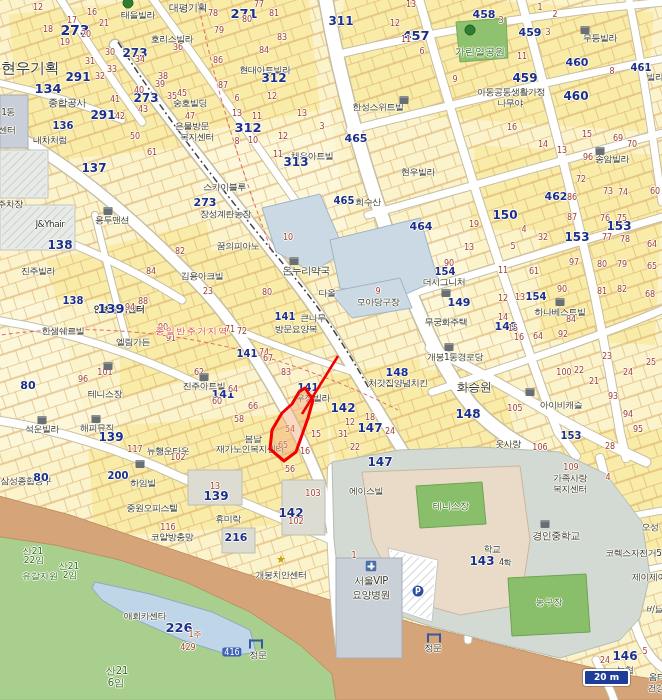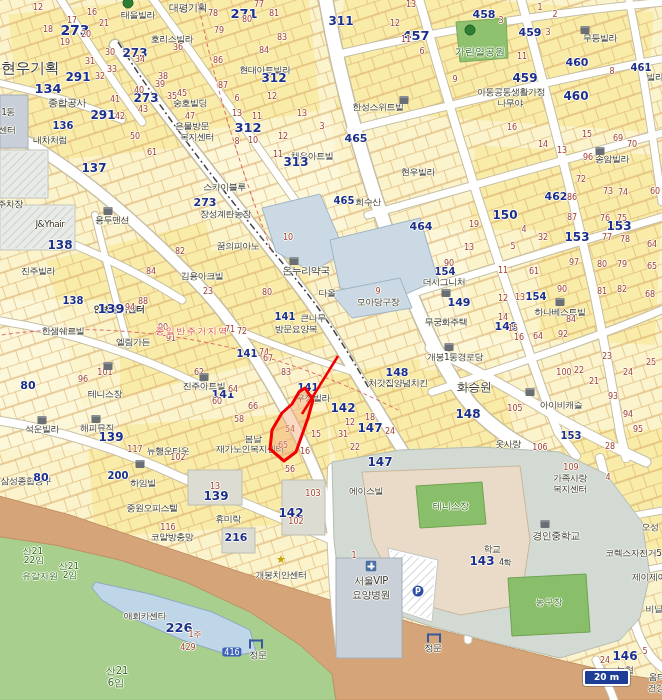--- a/index.html
+++ b/index.html
@@ -215,21 +215,21 @@
       <div class="lbl lbl-names" style="left: 455px; top: 357px;">개봉1동경로당</div>
       <div class="lbl lbl-names" style="left: 398px; top: 383px;">처갓집양념치킨</div>
       <div class="lbl lbl-names" style="left: 474px; top: 387px; font-size: 12px;">화승원</div>
       <div class="lbl lbl-names" style="left: 570px; top: 478px;">가족사랑</div>
       <div class="lbl lbl-names" style="left: 570px; top: 489px;">복지센터</div>
       <div class="lbl lbl-names" style="left: 508px; top: 444px;">옷사랑</div>
       <div class="lbl lbl-names" style="left: 556px; top: 536px; font-size: 10px;">경인중학교</div>
       <div class="lbl lbl-names" style="left: 650px; top: 527px;">오성</div>
       <div class="lbl lbl-names" style="left: 636px; top: 553px;">코렉스자전거54</div>
       <div class="lbl lbl-names" style="left: 649px; top: 577px;">제이제이</div>
-      <div class="lbl lbl-names" style="left: 654px; top: 609px;">비닐</div>
+      <div class="lbl lbl-names" style="left: 654px; top: 609px; font-style: italic;">비닐</div>
       <div class="lbl lbl-names" style="left: 366px; top: 491px;">에이스빌</div>
       <div class="lbl lbl-names" style="left: 228px; top: 519px;">휴미락</div>
       <div class="lbl lbl-names" style="left: 152px; top: 508px;">중원오피스텔</div>
       <div class="lbl lbl-names" style="left: 143px; top: 483px;">하임빌</div>
       <div class="lbl lbl-names" style="left: 168px; top: 451px;">뉴행운타운</div>
       <div class="lbl lbl-names" style="left: 97px; top: 428px;">해피뮤직</div>
       <div class="lbl lbl-names" style="left: 105px; top: 394px;">테니스장</div>
       <div class="lbl lbl-names" style="left: 42px; top: 429px;">석운빌라</div>
       <div class="lbl lbl-names" style="left: 26px; top: 481px;">삼성종합공구</div>
       <div class="lbl lbl-names" style="left: 204px; top: 386px;">진주아트빌</div>

